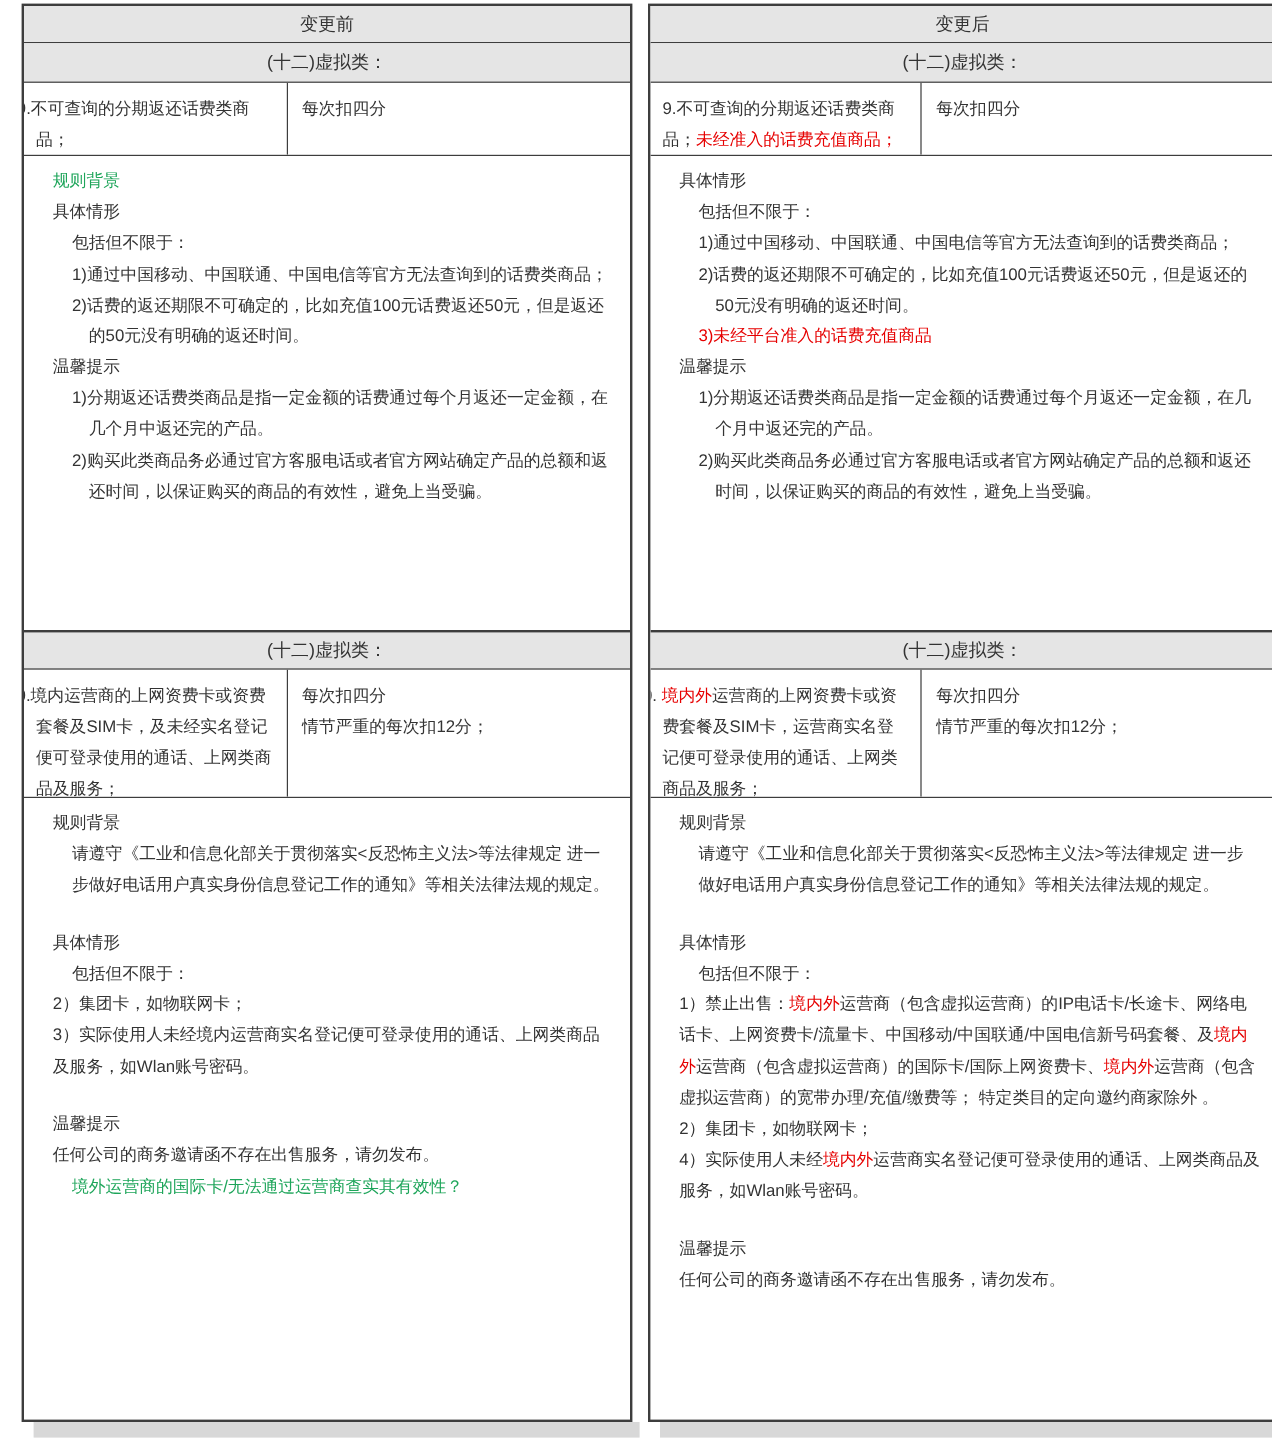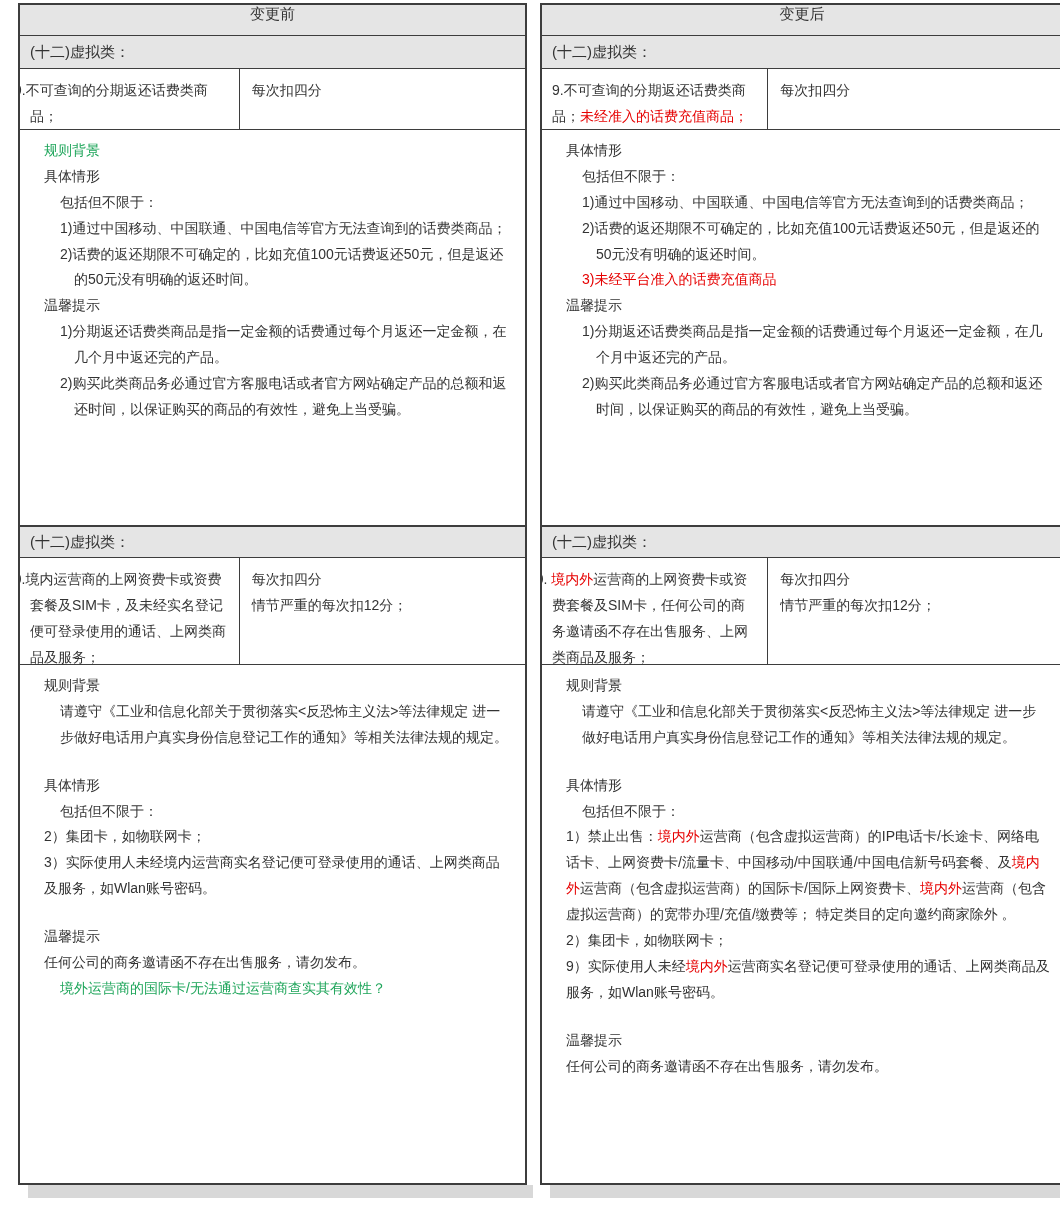--- a/index.html
+++ b/index.html
@@ -11,24 +11,24 @@
     font-family:"Liberation Sans","DejaVu Sans",sans-serif;
     color:var(--txt);font-size:14px;
   }
   .col{position:absolute;top:3px;}
   .col.before{left:18px;width:509px;}
   .col.after{left:540px;width:524px;}
   .tbl{
     border:2px solid var(--bd);background:#fff;height:1182px;
     box-sizing:border-box;display:flex;flex-direction:column;overflow:hidden;
   }
-  .row{box-sizing:border-box;flex:none;}
+  .row{box-sizing:border-box;flex:none;justify-content:center;}
   .row.header{
     height:31px;background:var(--hdr);border-bottom:1px solid var(--bd);
-    display:flex;justify-content:center;font-size:15px;
+    display:flex;align-items:center;justify-content:center;font-size:15px;
   }
   .row.section{
     height:33px;background:var(--hdr);border-bottom:1px solid var(--bd);
     display:flex;align-items:center;padding:0 10px;font-size:15px;
   }
   .row.section.s2{border-top:2px solid var(--bd);}
   .row.rule{display:flex;border-bottom:1px solid var(--bd);overflow:hidden;}
   .row.rule .c1{
     width:43.5%;box-sizing:border-box;border-right:1px solid var(--bd);
     padding:9px 10px 4px 10px;line-height:1.85;
@@ -123,32 +123,32 @@
         <p class="para num"><span class="">2)话费的返还期限不可确定的，比如充值100元话费返还50元，但是返还的50元没有明确的返还时间。</span></p>
         <p class="para num"><span class="c-red">3)未经平台准入的话费充值商品</span></p>
         <p class="para flush"><span class="">温馨提示</span></p>
         <p class="para num"><span class="">1)分期返还话费类商品是指一定金额的话费通过每个月返还一定金额，在几个月中返还完的产品。</span></p>
         <p class="para num"><span class="">2)购买此类商品务必通过官方客服电话或者官方网站确定产品的总额和返还时间，以保证购买的商品的有效性，避免上当受骗。</span></p>
       </div>
     <div class="row section s2">
       <span>(十二)虚拟类：</span>
     </div>
     <div class="row rule" style="height:107px">
-      <div class="c1 hang-lg"><span class="">10. </span><span class="c-red">境内外</span><span class="">运营商的上网资费卡或资费套餐及SIM卡，任何公司的商务邀请函不存在出售服务、上网类商品及服务；</span></div>
+      <div class="c1 hang-lg"><span class="">10. </span><span class="c-red">境内外</span><span class="">运营商的上网资费卡或资费套餐及SIM卡，运营商实名登记便可登录使用的通话、上网类商品及服务；</span></div>
       <div class="c2">
           <div>每次扣四分</div>
           <div>情节严重的每次扣12分；</div>
         </div>
     </div>
     <div class="bodycell b2">
         <p class="para flush"><span class="">规则背景</span></p>
         <p class="para ind"><span class="">请遵守《工业和信息化部关于贯彻落实&lt;反恐怖主义法&gt;等法律规定 进一步做好电话用户真实身份信息登记工作的通知》等相关法律法规的规定。</span></p>
         <p class="para flush gap"><span class="">具体情形</span></p>
         <p class="para ind"><span class="">包括但不限于：</span></p>
         <p class="para flush"><span class="">1）禁止出售：</span><span class="c-red">境内外</span><span class="">运营商（包含虚拟运营商）的IP电话卡/长途卡、网络电话卡、上网资费卡/流量卡、中国移动/中国联通/中国电信新号码套餐、及</span><span class="c-red">境内外</span><span class="">运营商（包含虚拟运营商）的国际卡/国际上网资费卡、</span><span class="c-red">境内外</span><span class="">运营商（包含虚拟运营商）的宽带办理/充值/缴费等； 特定类目的定向邀约商家除外 。</span></p>
         <p class="para flush"><span class="">2）集团卡，如物联网卡；</span></p>
-        <p class="para flush"><span class="">9）实际使用人未经</span><span class="c-red">境内外</span><span class="">运营商实名登记便可登录使用的通话、上网类商品及服务，如Wlan账号密码。</span></p>
+        <p class="para flush"><span class="">4）实际使用人未经</span><span class="c-red">境内外</span><span class="">运营商实名登记便可登录使用的通话、上网类商品及服务，如Wlan账号密码。</span></p>
         <p class="para flush gap"><span class="">温馨提示</span></p>
         <p class="para flush"><span class="">任何公司的商务邀请函不存在出售服务，请勿发布。</span></p>
       </div>
   </div>
   <div class="shadow"></div>
 </div>
 
 </body></html>

